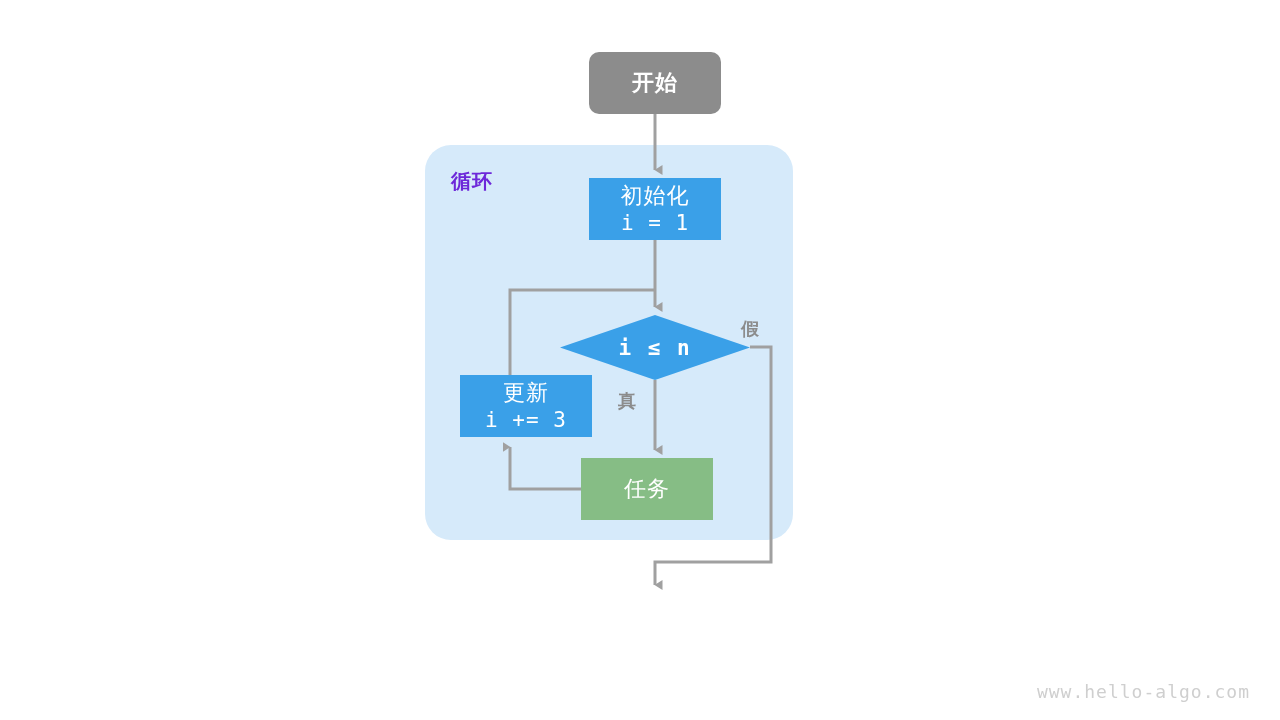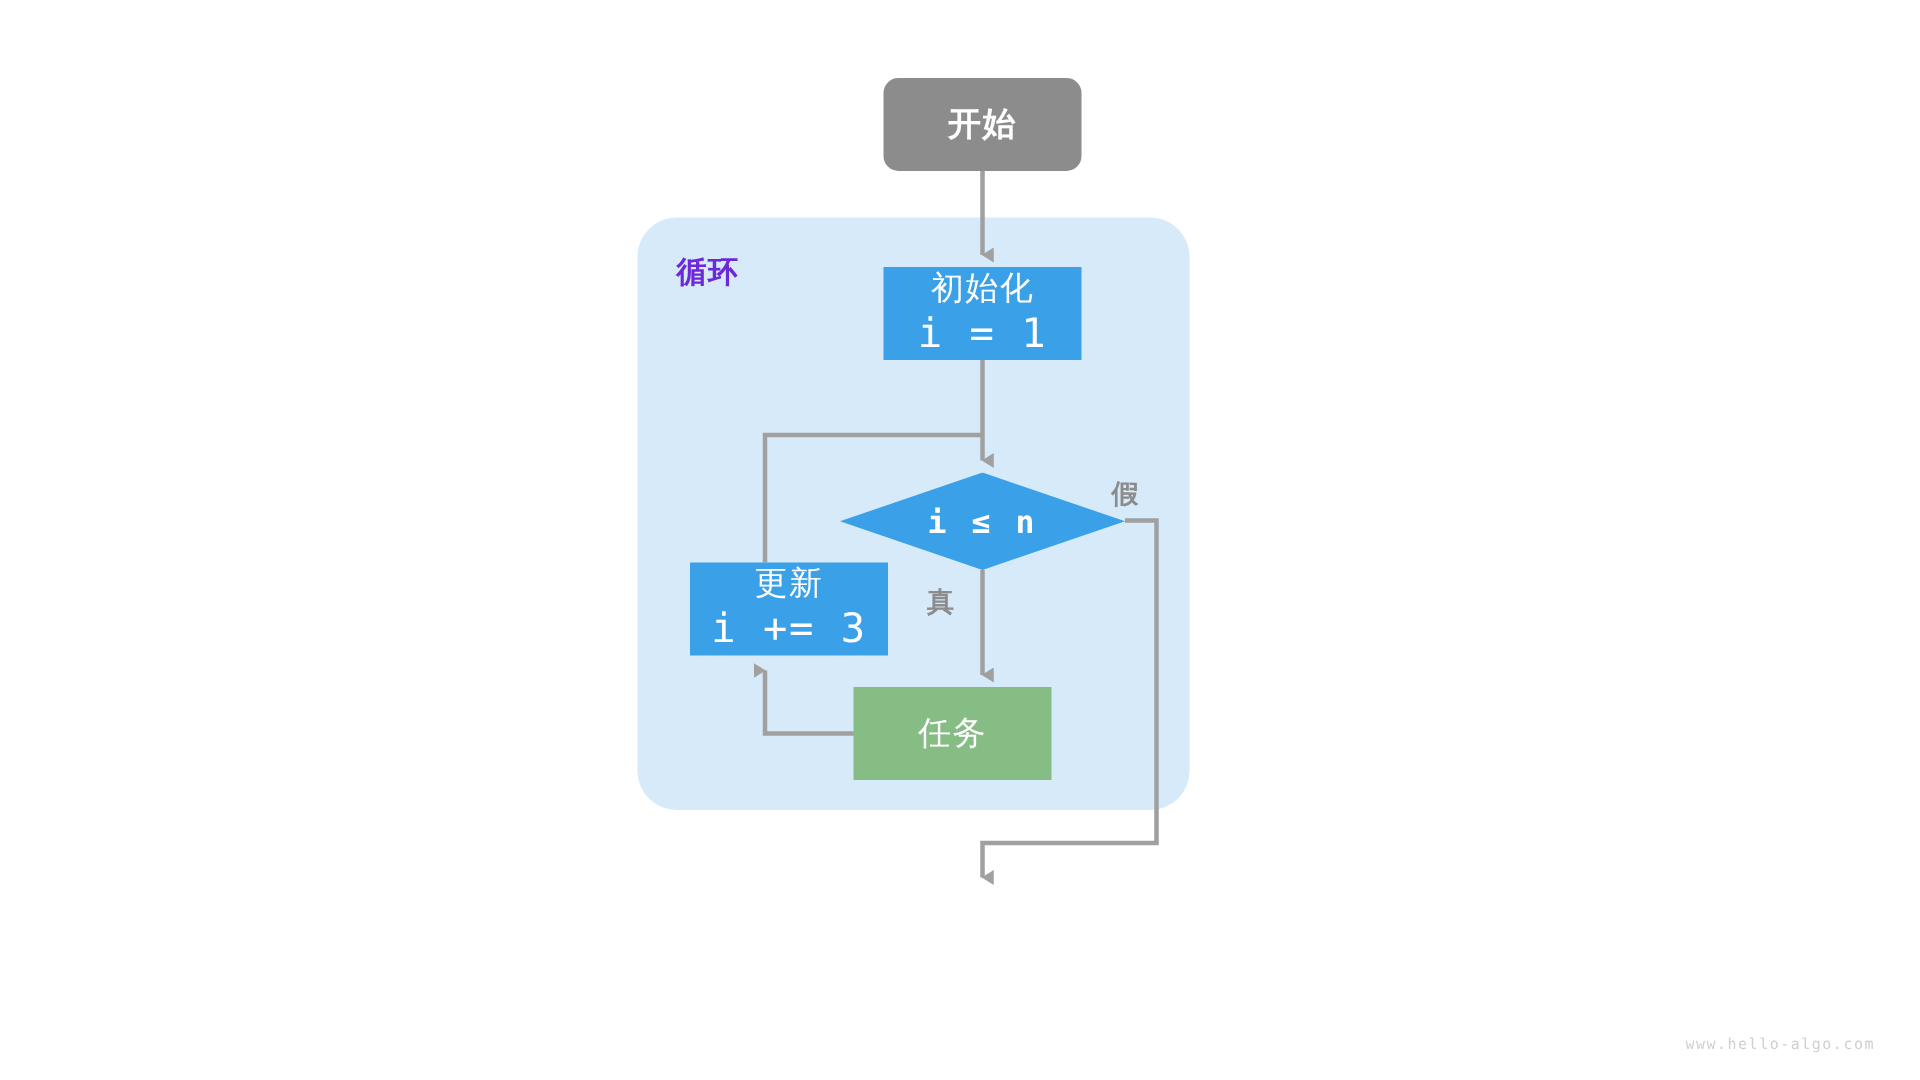--- a/index.html
+++ b/index.html
@@ -40,21 +40,21 @@
     text-align: center;
     line-height: 1.25;
   }
   .node .cn {
     font-family: "Liberation Sans", sans-serif;
     font-size: 22px;
     letter-spacing: 1px;
   }
   .node .code {
     font-family: "DejaVu Sans Mono", "Liberation Mono", monospace;
-    font-size: 27px;
+    font-size: 21px;
     letter-spacing: 1px;
   }
   #start-node, #end-node {
     background: #8c8c8c;
     border-radius: 10px;
   }
   #start-node { left: 589px; top: 52px; width: 132px; height: 62px; font-weight: bold; }
   #end-node   { left: 589px; top: 593px; width: 132px; height: 62px; }
 
   #loop-container {
@@ -71,21 +71,21 @@
     left: 451px;
     top: 168px;
     font-size: 20px;
     font-weight: bold;
     color: #6d28d9;
     letter-spacing: 1px;
   }
 
   #init-node   { left: 589px; top: 178px; width: 132px; height: 62px; background: #3aa0e8; }
   #update-node { left: 444px; top: 375px; width: 132px; height: 62px; background: #3aa0e8; margin-left: 16px; }
-  #task-node   { left: 569px; top: 458px; width: 132px; height: 62px; background: #86bd85; }
+  #task-node   { left: 581px; top: 458px; width: 132px; height: 62px; background: #86bd85; }
 
   #cond-node {
     position: absolute;
     left: 560px;
     top: 315px;
     width: 190px;
     height: 65px;
     font-weight: bold;
   }
   #cond-node .diamond-text {
@@ -112,21 +112,21 @@
   }
   #label-true  { left: 618px; top: 389px; }
   #label-false { left: 741px; top: 317px; }
 
   #watermark {
     position: absolute;
     right: 30px;
     bottom: 18px;
     color: #cfcfcf;
     font-family: "DejaVu Sans Mono", "Liberation Mono", monospace;
-    font-size: 10px;
+    font-size: 18px;
     letter-spacing: 1px;
   }
 </style>
 </head>
 <body>
 
 <div id="canvas">
 
   <div id="loop-container"></div>
 

